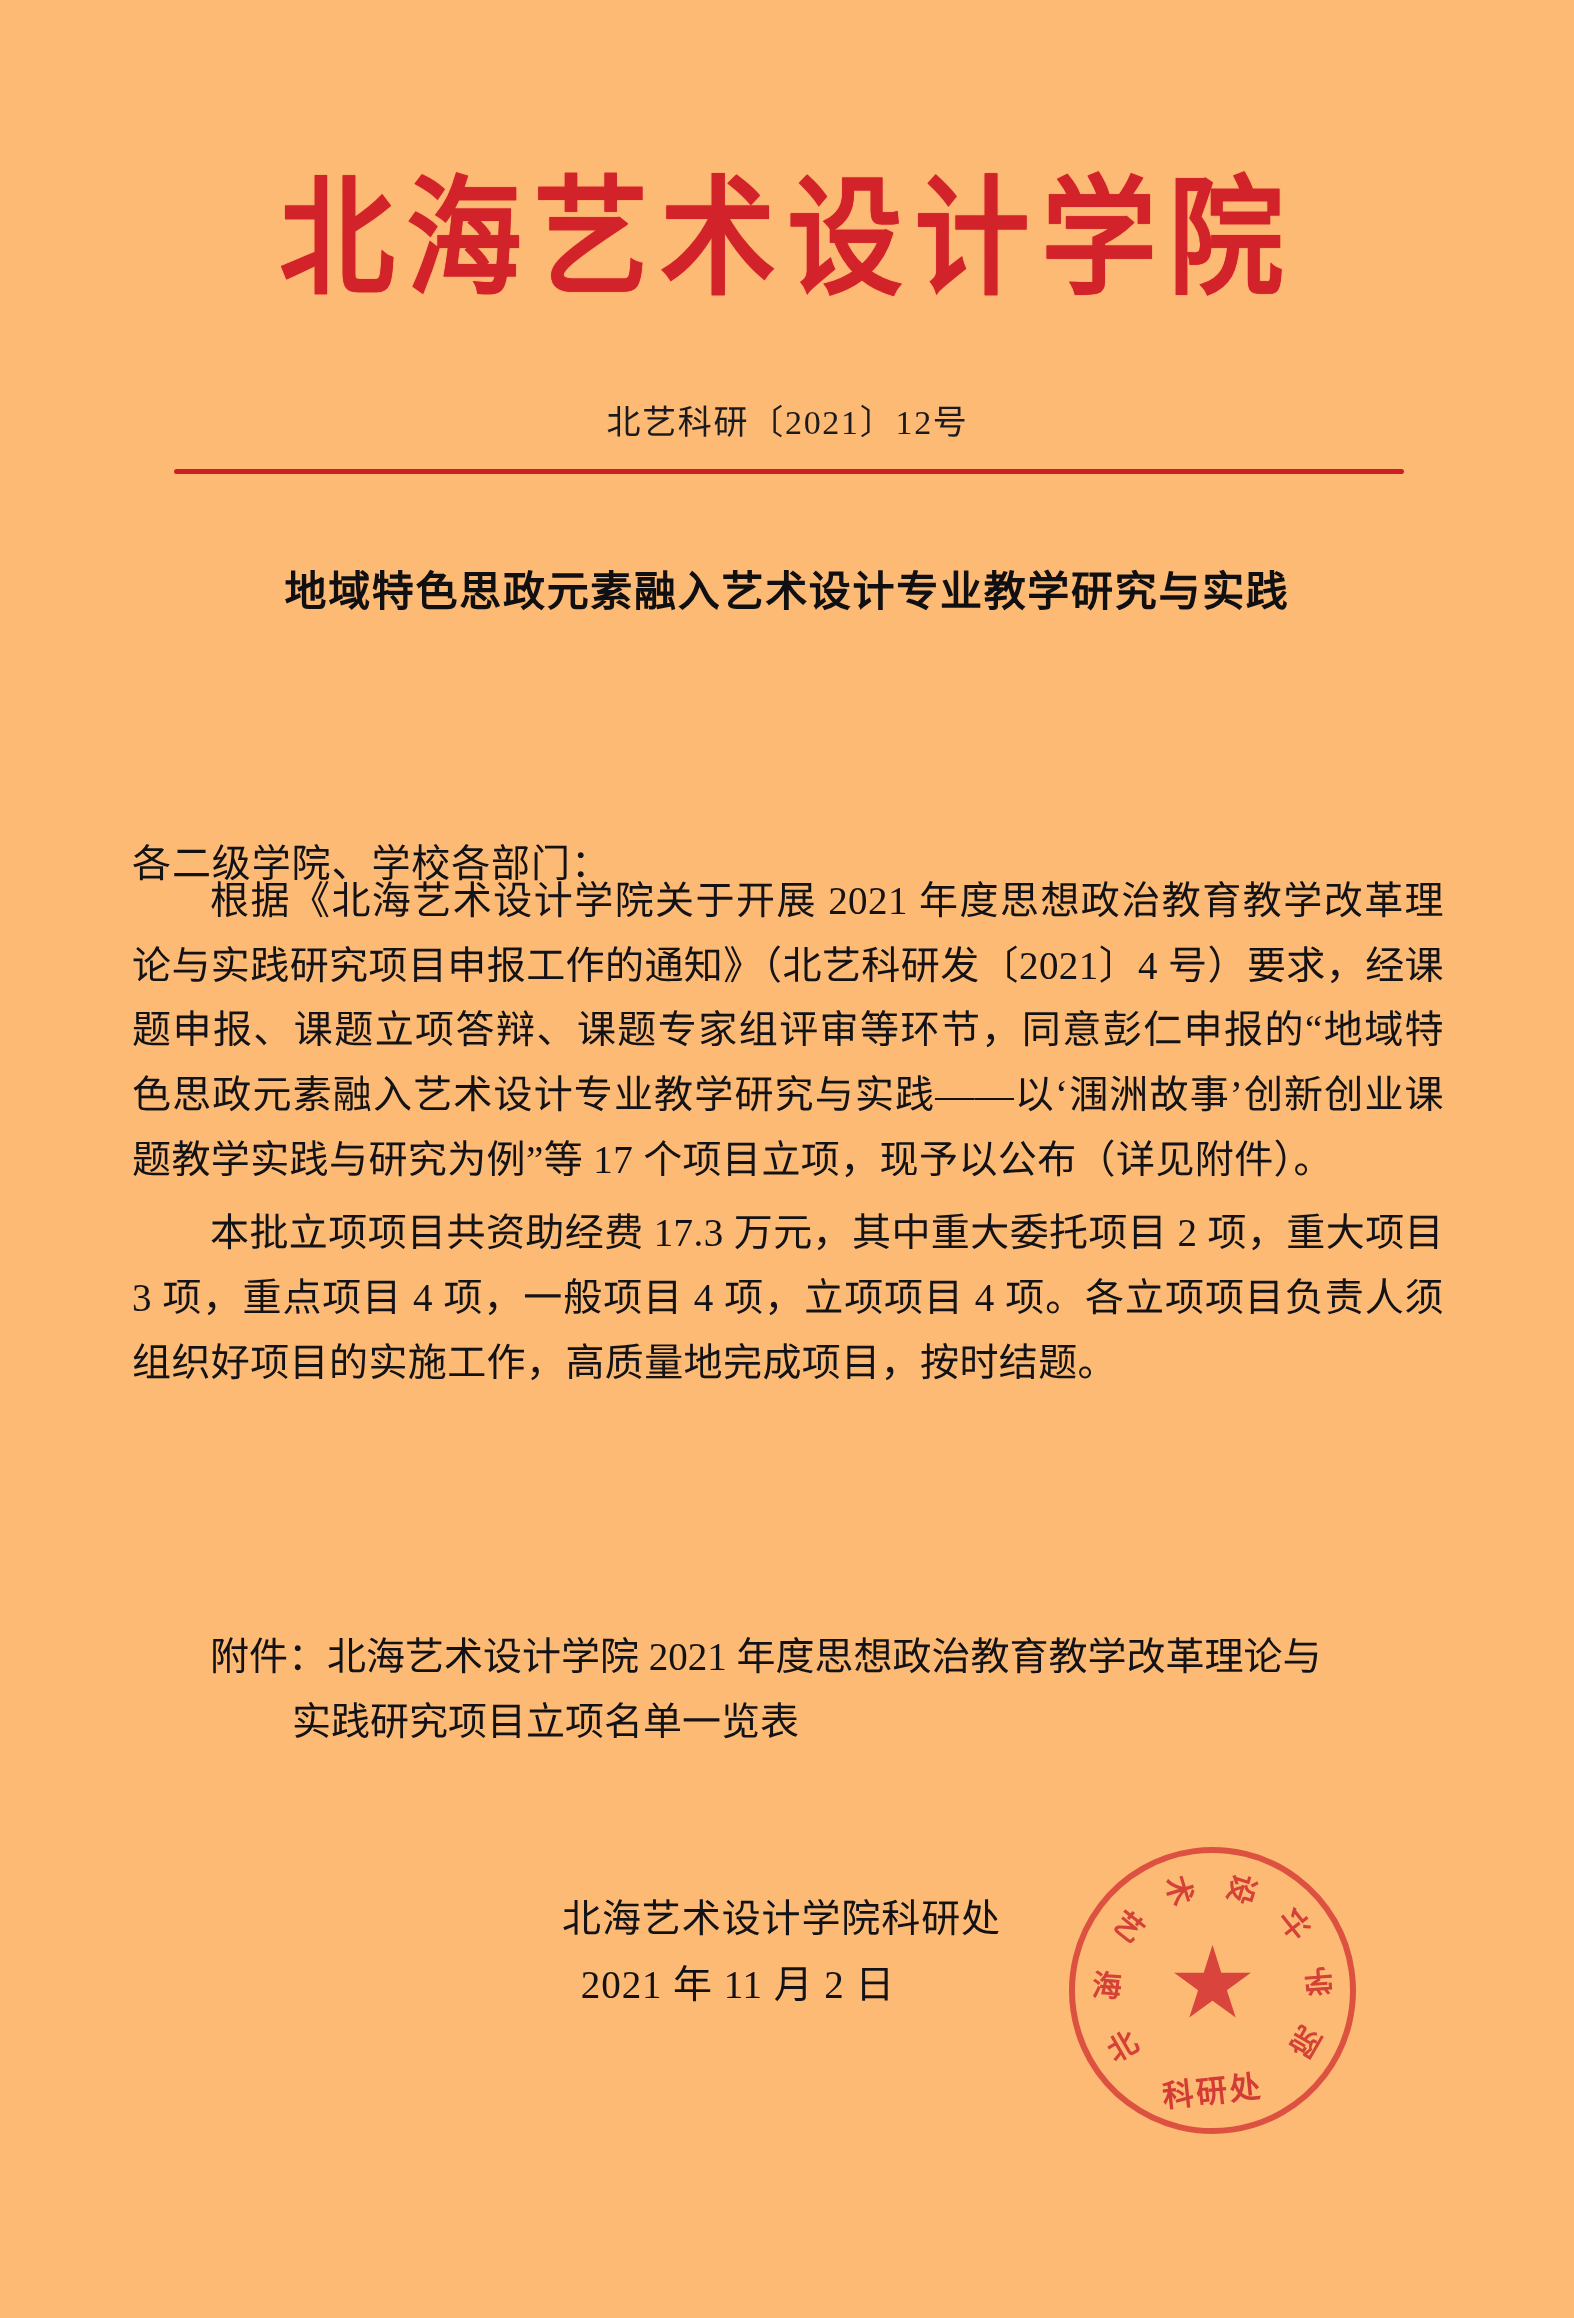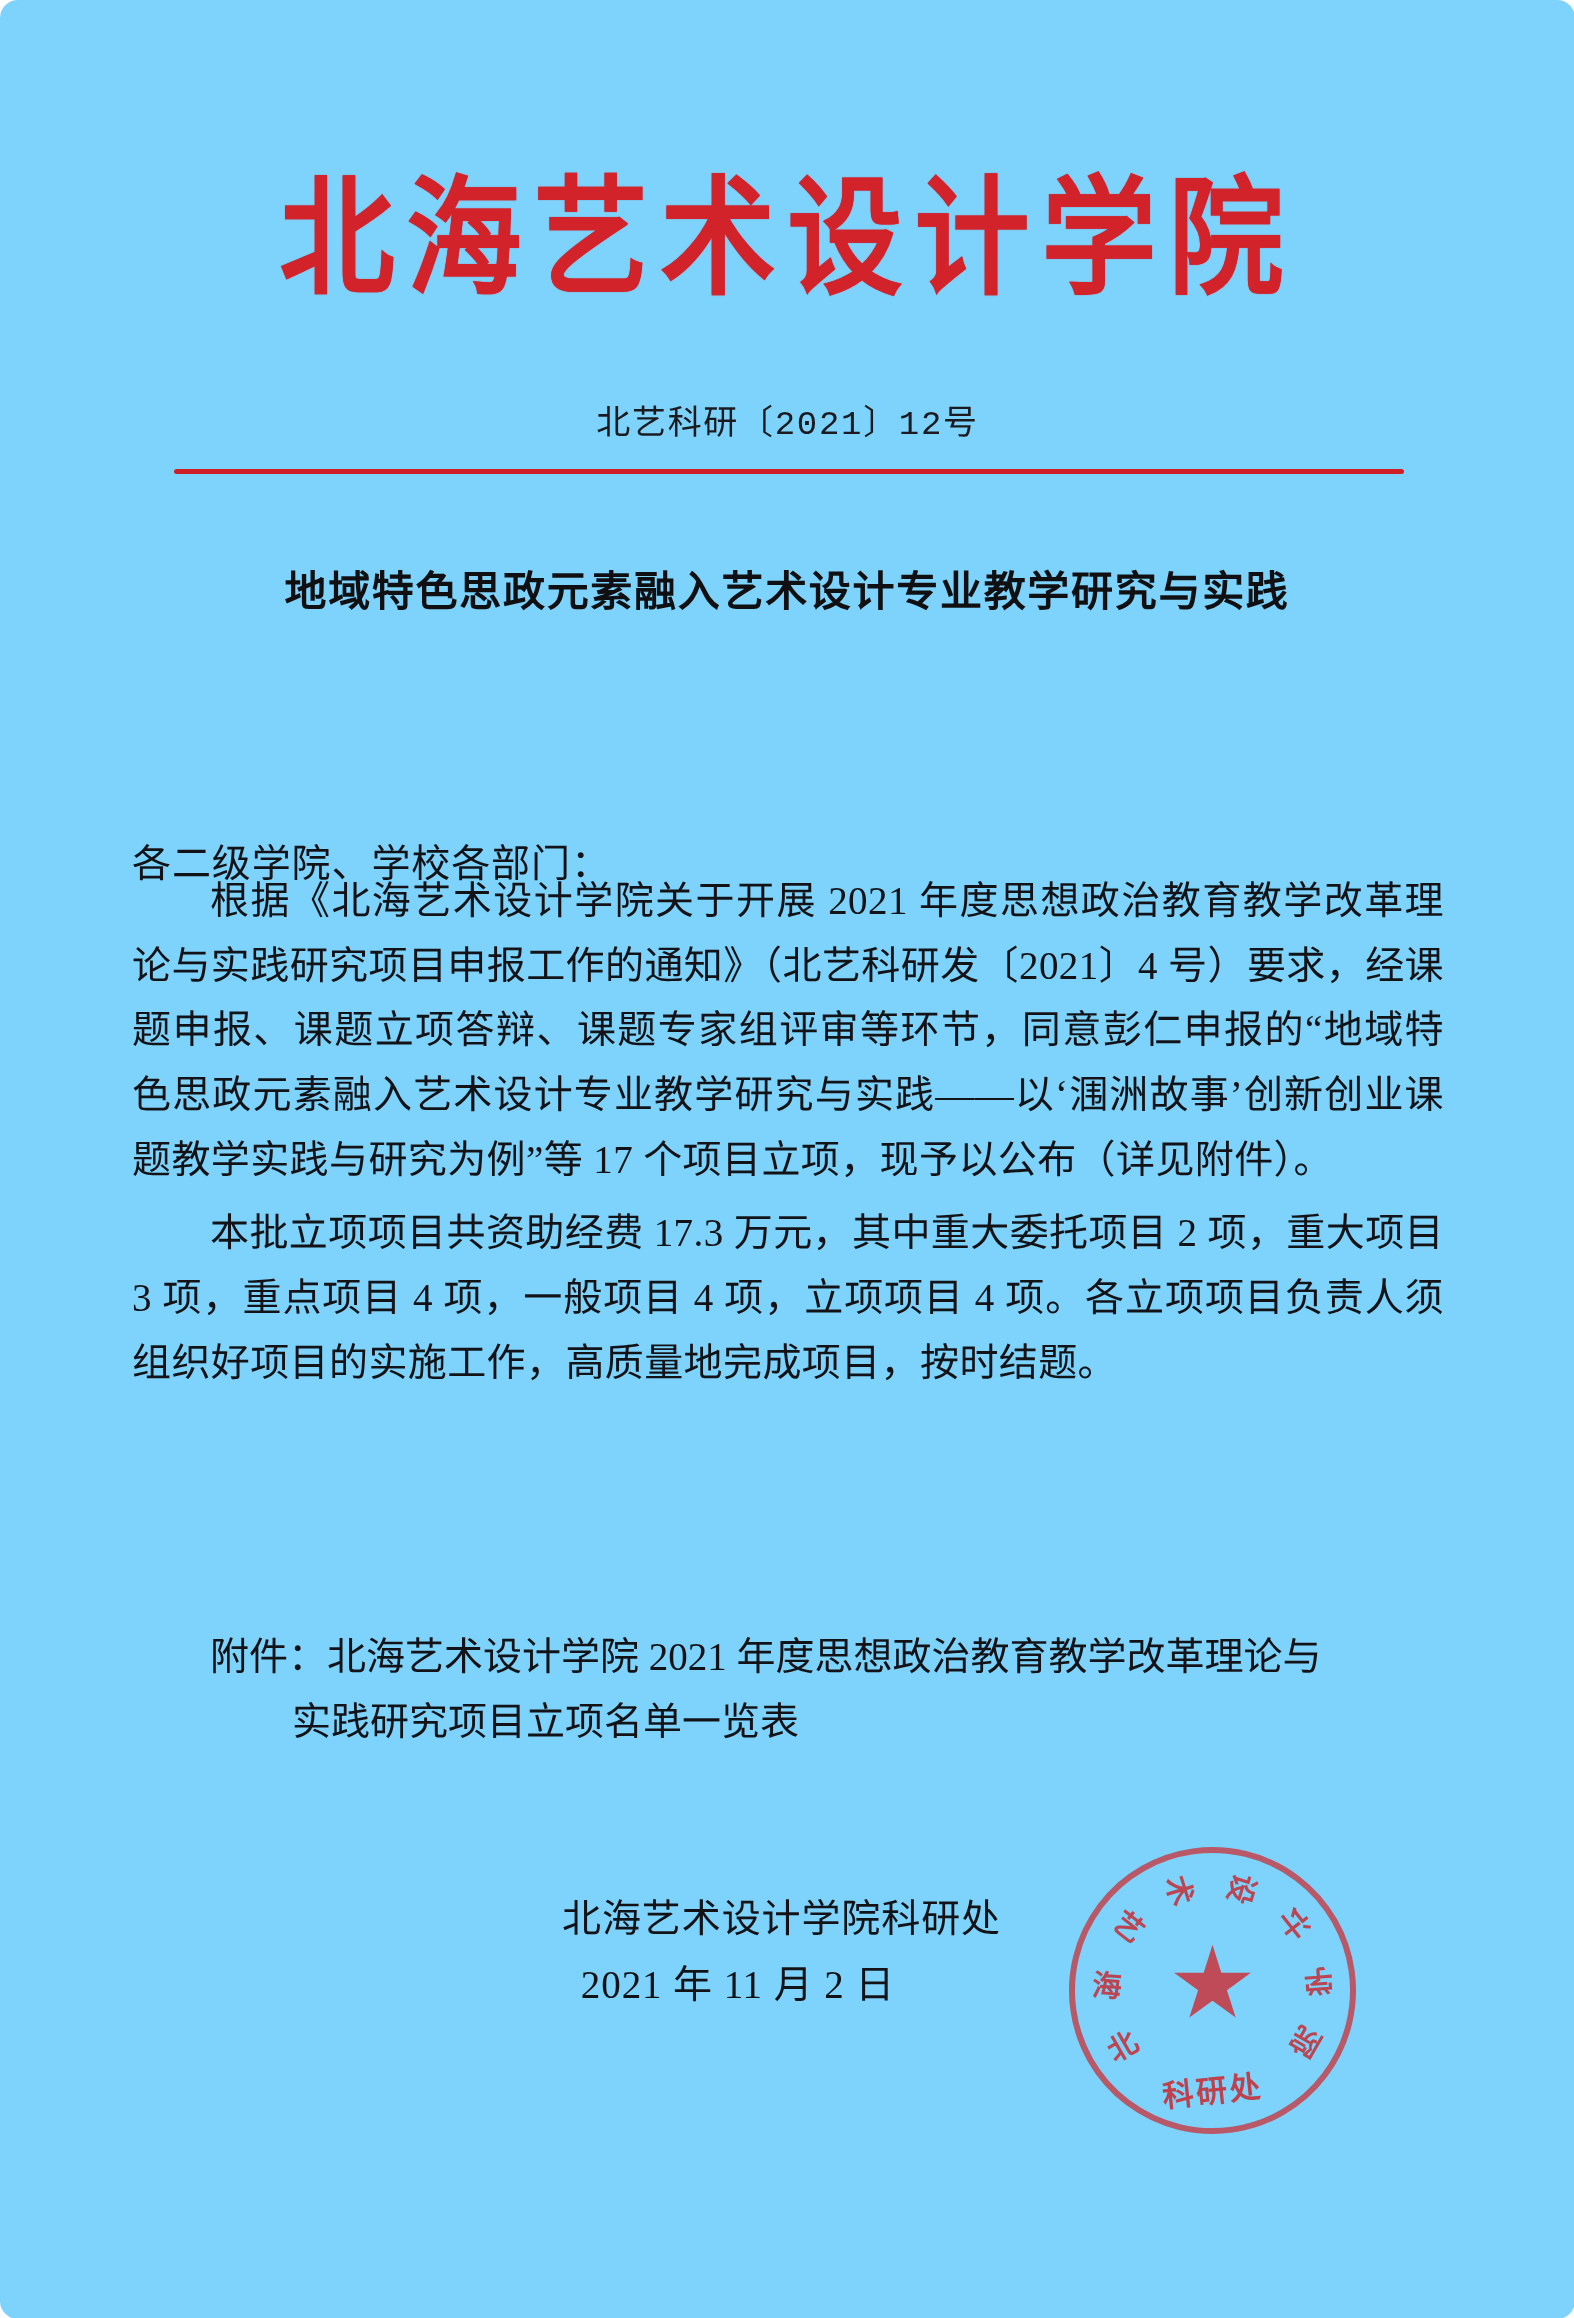--- a/index.html
+++ b/index.html
@@ -13,22 +13,21 @@
     height: 2319px;
     position: relative;
     font-family: "Liberation Serif", "DejaVu Serif", serif;
     color: #15161a;
     overflow: hidden;
   }
 
   .page {
     position: absolute;
     inset: 0;
-    background: #7dd3fc;
-    border-radius: 18px;
+    background: #fdba74;
   }
 
   
   .letterhead {
     position: absolute;
     top: 174px;
     left: 0;
     right: 0;
     text-align: center;
   }
@@ -45,21 +44,21 @@
 
   .doc-number {
     position: absolute;
     top: 395px;
     left: 0;
     right: 0;
     text-align: center;
     font-size: 34px;
     letter-spacing: 1.7px;
     color: #1b1b1f;
-    font-family: Liberation Mono, monospace;
+    font-family: Liberation Serif, serif;
   }
 
   .red-rule {
     position: absolute;
     top: 469px;
     left: 174px;
     width: 1230px;
     height: 5.2px;
     background: #cf1f26;
     border-radius: 2.6px;

